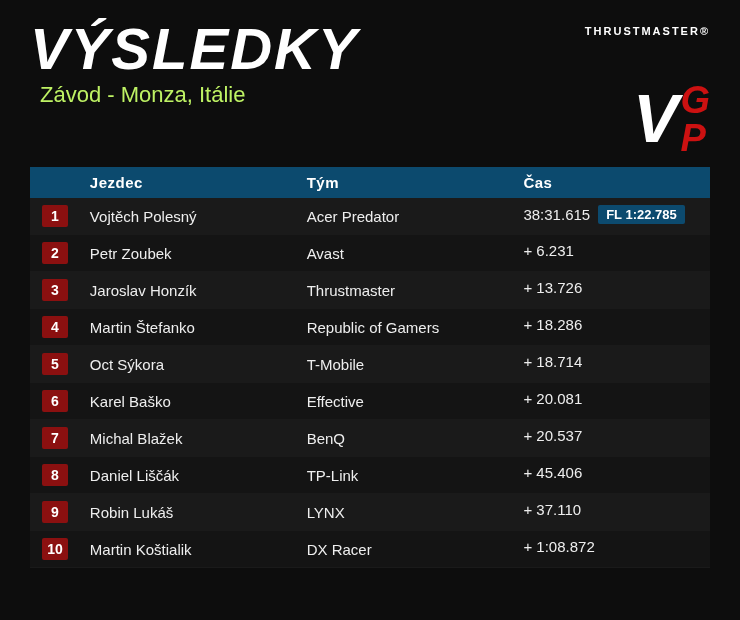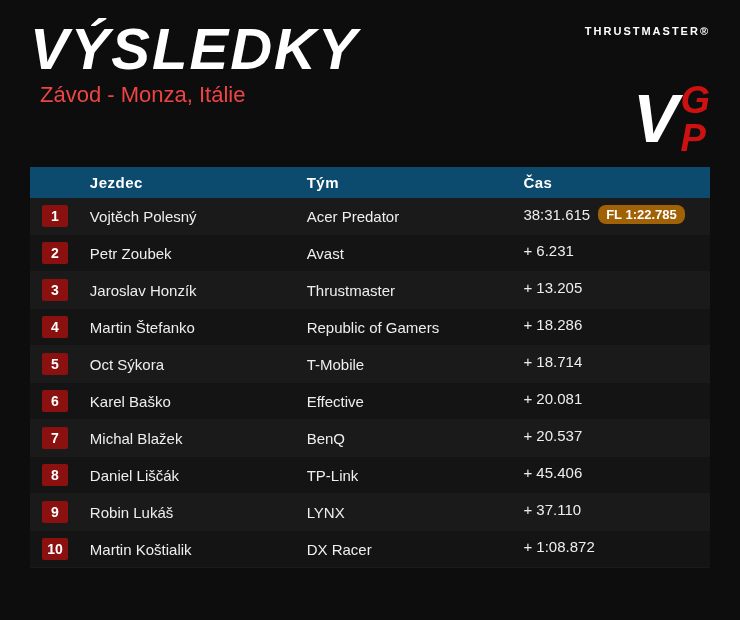--- a/index.html
+++ b/index.html
@@ -33,21 +33,21 @@
       font-size: 58px;
       font-weight: 900;
       color: #ffffff;
       letter-spacing: 2px;
       line-height: 1;
       font-style: italic;
     }
 
     .subtitle {
       font-size: 22px;
-      color: #ef4444;
+      color: #bef264;
       margin-top: 4px;
       margin-left: 10px;
       font-weight: 300;
     }
 
     
     .logo-section {
       display: flex;
       flex-direction: column;
       align-items: flex-end;
@@ -169,26 +169,26 @@
       height: 22px;
       line-height: 22px;
       text-align: center;
       font-weight: bold;
       font-size: 14px;
       border-radius: 2px;
     }
 
     .fl-badge {
       display: inline-block;
-      background: #a16207;
+      background: #0c4a6e;
       color: #ffffff;
       padding: 2px 8px;
       font-size: 13px;
       font-weight: bold;
-      border-radius: 8px;
+      border-radius: 2px;
       margin-left: 8px;
       white-space: nowrap;
     }
 
     .time-cell {
       display: flex;
       align-items: center;
     }
   </style>
 </head>
@@ -237,21 +237,21 @@
           <td>Avast</td>
           <td class="time-cell">
             <span>+ 6.231</span>
           </td>
         </tr>
         <tr>
           <td class="pos-cell"><span class="pos-badge">3</span></td>
           <td>Jaroslav Honzík</td>
           <td>Thrustmaster</td>
           <td class="time-cell">
-            <span>+ 13.205</span>
+            <span>+ 13.726</span>
           </td>
         </tr>
         <tr>
           <td class="pos-cell"><span class="pos-badge">4</span></td>
           <td>Martin Štefanko</td>
           <td>Republic of Gamers</td>
           <td class="time-cell">
             <span>+ 18.286</span>
           </td>
         </tr>

